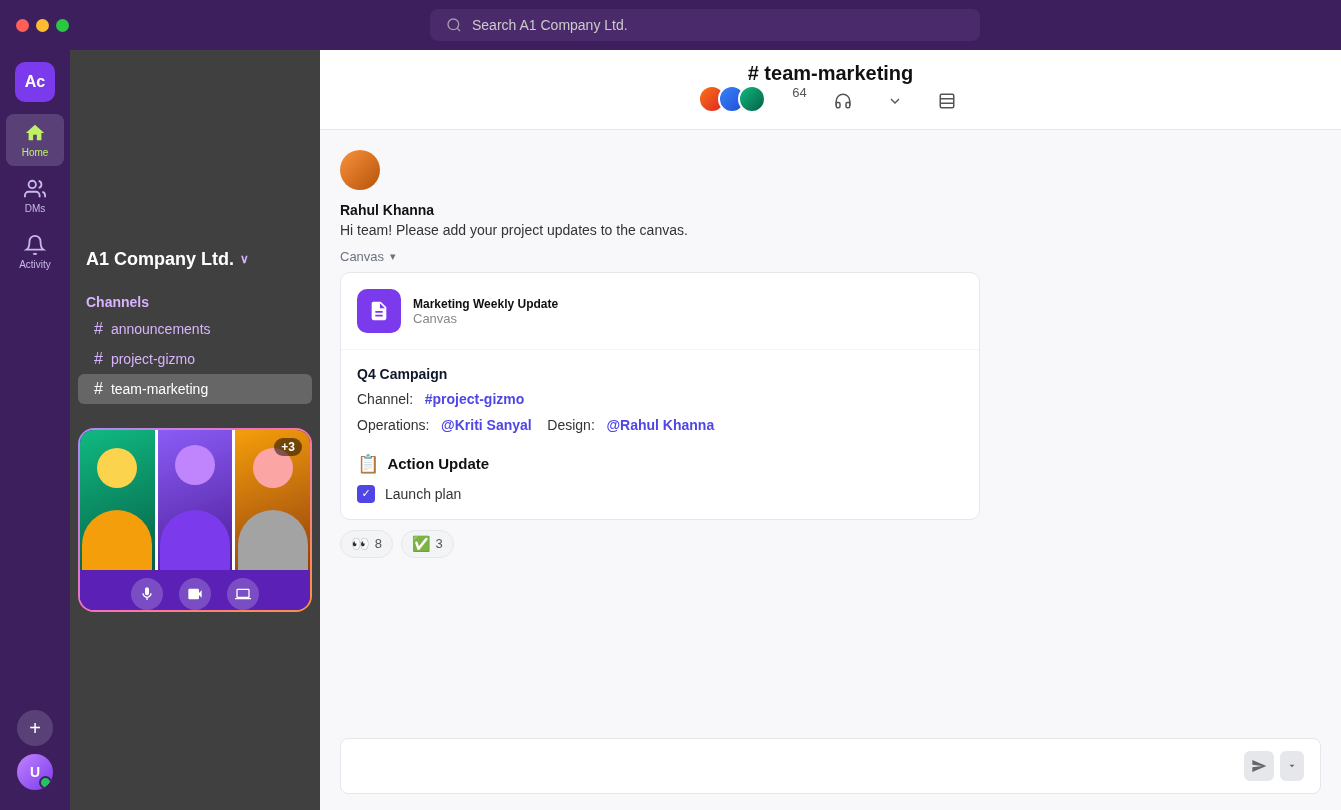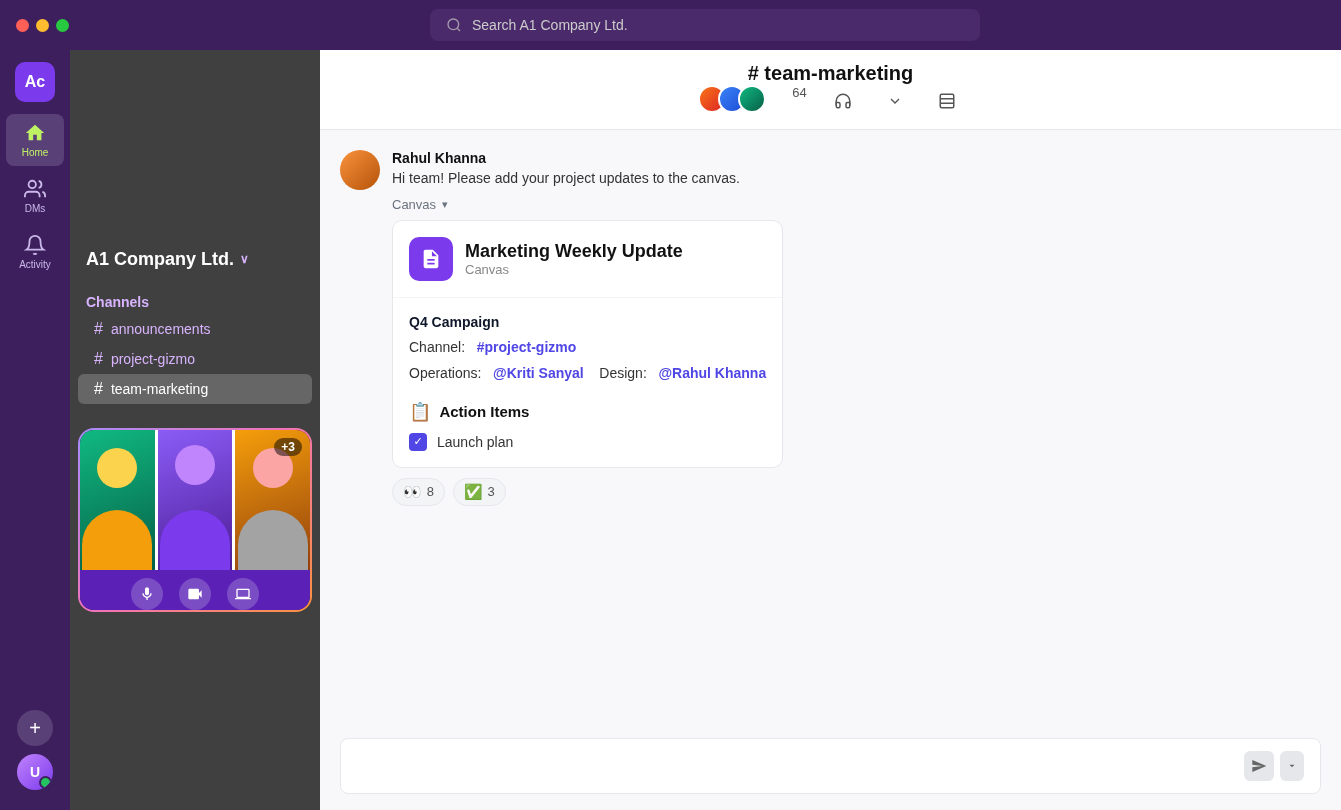--- a/index.html
+++ b/index.html
@@ -337,20 +337,21 @@
     
     .messages-area {
       flex: 1;
       overflow-y: auto;
       padding: 20px 20px 0;
     }
     .message-item {
       display: flex;
       gap: 12px;
       margin-bottom: 20px;
+      flex-direction: column;
     }
     .msg-body {}
     .msg-header {
       display: flex;
       align-items: baseline;
       gap: 8px;
       margin-bottom: 2px;
     }
     .msg-author {
       font-weight: 700;
@@ -398,21 +399,21 @@
       background: #7c3aed;
       display: flex;
       align-items: center;
       justify-content: center;
       color: white;
       font-size: 20px;
       flex-shrink: 0;
     }
     .canvas-title {
       font-weight: 700;
-      font-size: 18px;
+      font-size: 12px;
       color: #111;
     }
     .canvas-subtitle {
       font-size: 13px;
       color: #888;
     }
     .canvas-content {
       padding: 16px;
     }
     .canvas-section-title {
@@ -761,21 +762,21 @@
                   <span>&nbsp;</span>
                   <a class="canvas-link">@Kriti Sanyal</a>
                   <span>&nbsp;&nbsp;</span>
                   <span>Design:</span>
                   <span>&nbsp;</span>
                   <a class="canvas-link">@Rahul Khanna</a>
                 </div>
                 <div class="canvas-divider"></div>
                 <div class="canvas-action-header">
                   <span class="action-icon">📋</span>
-                  <span class="canvas-action-title">Action Items</span>
+                  <span class="canvas-action-title">Action Update</span>
                 </div>
                 <div class="canvas-checkbox-row">
                   <div class="checkbox-checked">
                     <span>✓</span>
                   </div>
                   <span>Launch plan</span>
                 </div>
               </div>
             </div>
           </div>

